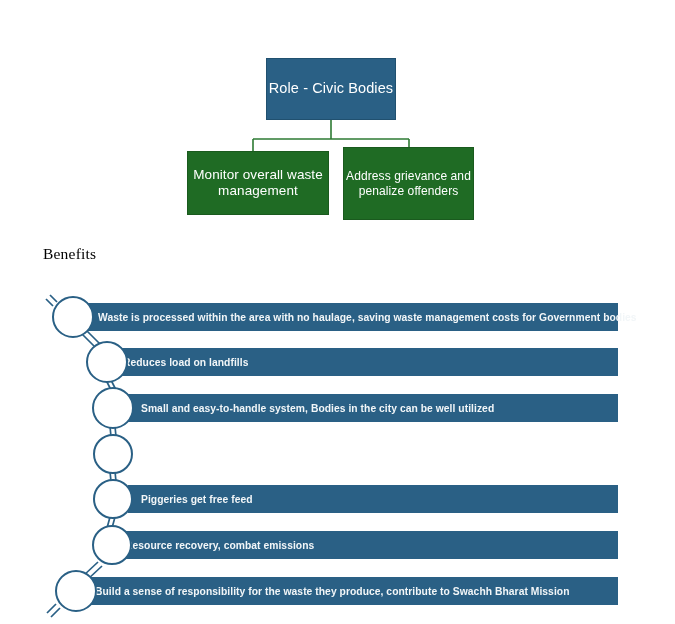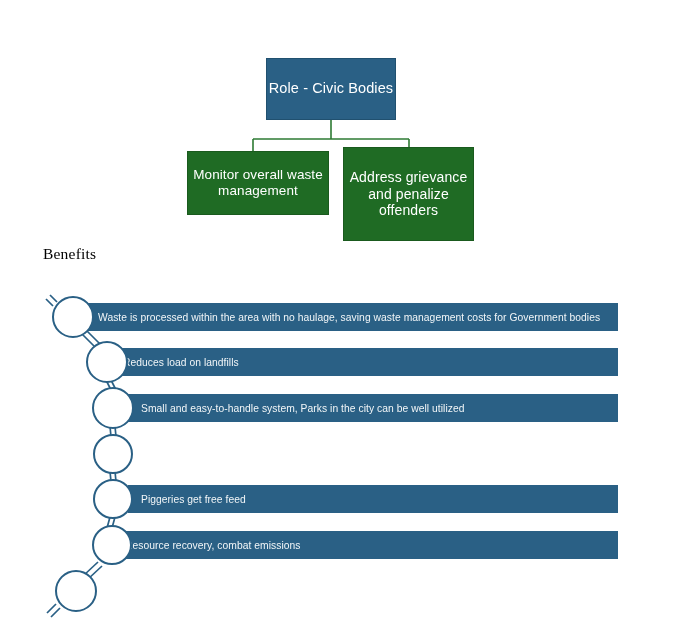--- a/index.html
+++ b/index.html
@@ -53,24 +53,24 @@
     height: 64px;
     background: #1f6b24;
     border: 1px solid #1a5a1e;
     font-size: 13.5px;
   }
 
   #address-box {
     left: 343px;
     top: 147px;
     width: 131px;
-    height: 94px;
+    height: 73px;
     background: #1f6b24;
     border: 1px solid #1a5a1e;
-    font-size: 14px;
+    font-size: 12px;
   }
 
   #org-connectors {
     position: absolute;
     left: 0;
     top: 0;
     width: 675px;
     height: 624px;
     pointer-events: none;
   }
@@ -94,20 +94,21 @@
     box-sizing: border-box;
     display: flex;
     align-items: center;
     color: #f2f6f8;
     font-size: 10.3px;
     letter-spacing: 0.05px;
   }
   .benefit-label {
     display: block;
     white-space: nowrap;
+    font-weight: bold;
   }
 
   #benefits-chain {
     position: absolute;
     left: 0;
     top: 0;
     width: 675px;
     height: 624px;
     pointer-events: none;
   }
@@ -144,32 +145,35 @@
 
   <div class="benefit-bar" style="left:85px; top:303px; width:533px; height:28px; padding-left:13px;">
     <span class="benefit-label">Waste is processed within the area with no haulage, saving waste management costs for Government bodies</span>
   </div>
 
   <div class="benefit-bar" style="left:110px; top:348px; width:508px; height:28px; padding-left:13px;">
     <span class="benefit-label">Reduces load on landfills</span>
   </div>
 
   <div class="benefit-bar" style="left:128px; top:394px; width:490px; height:28px; padding-left:13px;">
-    <span class="benefit-label">Small and easy-to-handle system, Parks in the city can be well utilized</span>
+    <span class="benefit-label">Small and easy-to-handle system, Bodies in the city can be well utilized</span>
   </div>
 
 
   <div class="benefit-bar" style="left:128px; top:485px; width:490px; height:28px; padding-left:13px;text-align:center;">
     <span class="benefit-label">Piggeries get free feed</span>
   </div>
 
   <div class="benefit-bar" style="left:112px; top:531px; width:506px; height:28px; padding-left:13px;">
     <span class="benefit-label">Resource recovery, combat emissions</span>
   </div>
 
+  <div class="benefit-bar" style="left:82px; top:577px; width:536px; height:28px; padding-left:13px;">
+    <span class="benefit-label">Build a sense of responsibility for the waste they produce, contribute to Swachh Bharat Mission</span>
+  </div>
 
   <svg id="benefits-chain" viewBox="0 0 675 624" width="675" height="624">
     <g stroke="#2a6085" stroke-width="1.7" fill="none">
 
       <line x1="53" y1="306" x2="46" y2="299"></line>
       <line x1="57" y1="302" x2="50" y2="295"></line>
 
       <line x1="82" y1="334" x2="98" y2="350"></line>
       <line x1="86" y1="330" x2="102" y2="346"></line>
 

